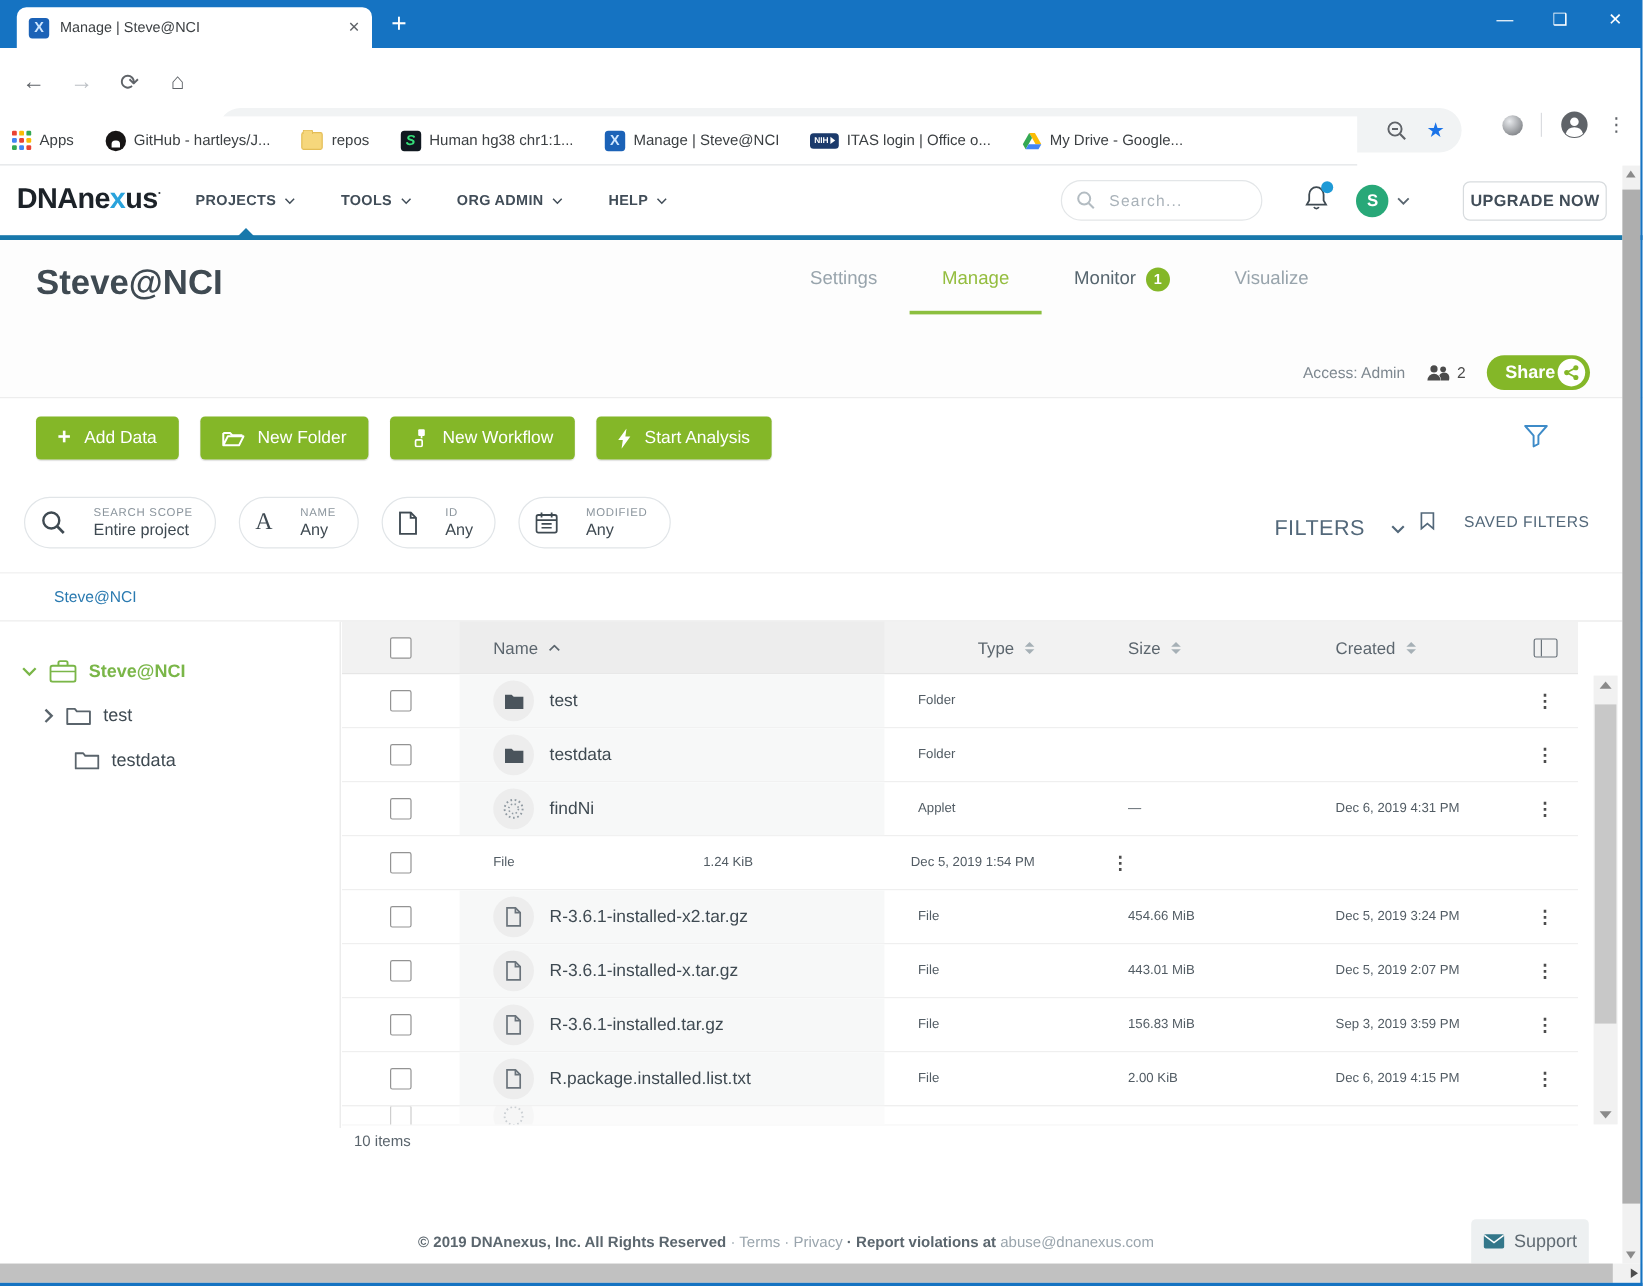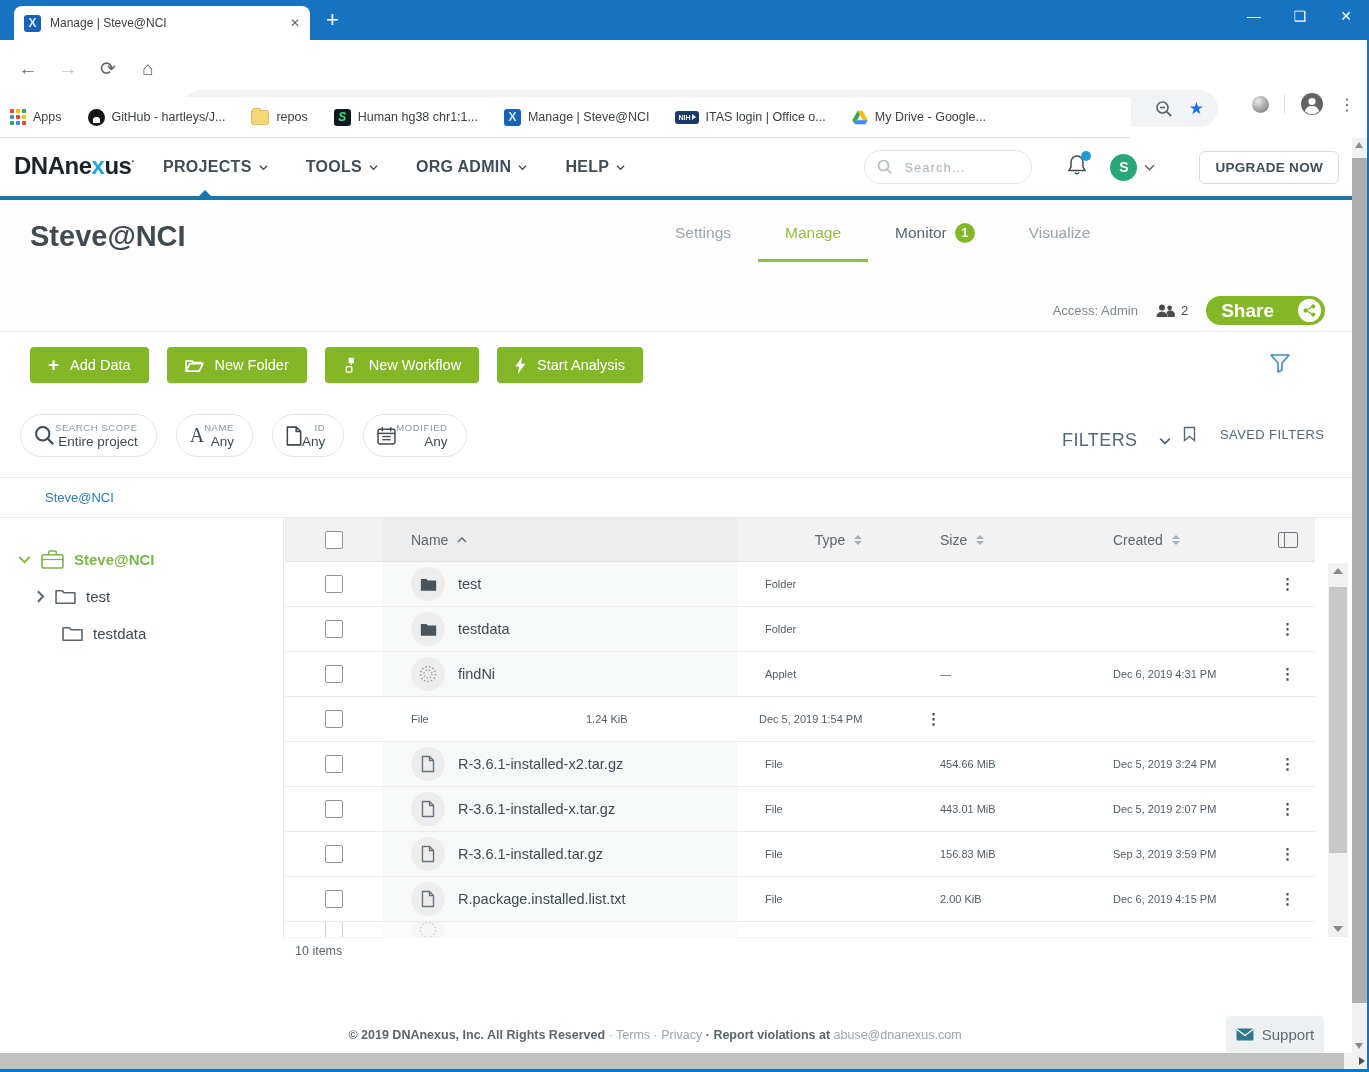--- a/index.html
+++ b/index.html
@@ -42,60 +42,60 @@
   .genome{width:17px;height:17px;background:#101820;border-radius:3px;color:#35e07a;font-size:12px;font-weight:bold;font-style:italic;display:flex;align-items:center;justify-content:center;}
   .nih{height:13px;background:#1b3a6b;border-radius:3px;color:#fff;font-size:7px;font-weight:bold;display:flex;align-items:center;padding:0 3px;gap:1px;}
   .nih::after{content:"";border-left:4px solid #fff;border-top:3px solid transparent;border-bottom:3px solid transparent;}
 
   
   .dxheader{position:absolute;top:138px;left:0;width:1369px;height:58px;background:#fff;}
   .logo{position:absolute;left:14px;top:14px;font-size:24px;font-weight:bold;color:#1c2228;letter-spacing:-0.5px;}
   .logo .lx{color:#2aa3dc;}
   .logo sup{font-size:10px;color:#1c2228;}
   .mainnav{position:absolute;left:163px;top:0;height:58px;display:flex;align-items:center;gap:38px;}
-  .mainnav .nitem{display:flex;align-items:center;gap:7px;font-size:16px;font-weight:bold;color:#414d58;letter-spacing:0.3px;}
+  .mainnav .nitem{display:flex;align-items:center;gap:7px;font-size:12px;font-weight:bold;color:#414d58;letter-spacing:0.3px;}
   .chev{display:inline-block;width:9px;height:9px;}
   .hdr-right{position:absolute;right:30px;top:0;height:58px;display:flex;align-items:center;}
   .searchpill{width:168px;height:34px;border:1px solid #e3e6e8;border-radius:17px;display:flex;align-items:center;padding:0 6px 0 12px;box-sizing:border-box;background:#fff;}
   .searchpill input{border:none;outline:none;background:transparent;font-size:13px;color:#9aa5ad;width:110px;margin-left:9px;font-family:"Liberation Sans",sans-serif;letter-spacing:1px;}
   .searchpill input::placeholder{color:#a9b2b9;}
   .bell{position:relative;margin-left:34px;}
   .bell-dot{position:absolute;right:-3px;top:-2px;width:10px;height:10px;border-radius:50%;background:#1f9ad6;}
   .avatar{width:27px;height:27px;border-radius:50%;background:#28a878;color:#fff;font-size:14px;font-weight:bold;display:flex;align-items:center;justify-content:center;margin-left:22px;}
   .av-chev{margin-left:7px;color:#5a6670;}
-  .upgrade{margin-left:44px;height:31px;border:1px solid #d7dbde;border-radius:6px;background:#fff;color:#414d58;font-size:13.5px;font-weight:bold;padding:0 15px;display:flex;align-items:center;letter-spacing:0.3px;}
+  .upgrade{margin-left:44px;height:31px;border:1px solid #d7dbde;border-radius:6px;background:#fff;color:#414d58;font-size:13.5px;font-weight:bold;padding:0 5px;display:flex;align-items:center;letter-spacing:0.3px;}
 
   
   .bluebar{position:absolute;top:196px;left:0;width:1369px;height:4px;background:#1878ab;}
   .bluebar .tri{position:absolute;left:198px;top:-6px;width:0;height:0;border-left:7px solid transparent;border-right:7px solid transparent;border-bottom:7px solid #1878ab;}
 
   
   .hero{position:absolute;top:200px;left:0;width:1369px;height:132px;background:#fdfdfd;border-bottom:1px solid #e9e9e9;box-sizing:border-box;}
   .ptitle{position:absolute;left:30px;top:20px;font-size:29px;font-weight:bold;color:#3f4a52;}
   .ptabs{position:absolute;left:648px;top:18px;display:flex;height:50px;}
   .ptab{padding:6px 27px 0 27px;font-size:15.5px;color:#98a4ac;height:44px;box-sizing:border-box;display:flex;align-items:flex-start;gap:8px;}
   .ptab.active{color:#94bd3f;border-bottom:3px solid #8cbf3f;}
   .ptab.monitor{color:#57666f;}
   .badge{width:20px;height:20px;border-radius:50%;background:#84b728;color:#fff;font-size:12px;font-weight:bold;display:flex;align-items:center;justify-content:center;margin-top:-1px;}
   .accessrow{position:absolute;top:96px;right:44px;display:flex;align-items:center;gap:18px;}
   .access-txt{font-size:13px;color:#7e8890;}
   .members{display:flex;align-items:center;gap:6px;font-size:13px;color:#4b4b4b;}
-  .sharebtn{height:29px;background:#84b728;border-radius:15px;display:flex;align-items:center;padding:0 4px 0 15px;gap:24px;color:#fff;font-size:19px;font-weight:bold;}
+  .sharebtn{height:29px;background:#84b728;border-radius:15px;display:flex;align-items:center;padding:0 4px 0 15px;gap:2px;color:#fff;font-size:15px;font-weight:bold;}
   .sharecirc{width:23px;height:23px;border-radius:50%;background:#fff;display:flex;align-items:center;justify-content:center;}
 
   
   .actions{position:absolute;top:332px;left:0;width:1369px;height:68px;background:#fff;}
   .btnrow{position:absolute;left:30px;top:15px;display:flex;gap:18px;}
   .gbtn{height:36px;background:#84b728;border-radius:4px;color:#fff;font-size:14.5px;display:flex;align-items:center;padding:0 18px;gap:11px;box-shadow:0 1px 1px rgba(0,0,0,0.12);}
   .funnel{position:absolute;right:78px;top:20px;}
 
   
   .filterrow{position:absolute;top:400px;left:0;width:1369px;height:78px;background:#fff;border-bottom:1px solid #ececec;box-sizing:border-box;}
   .pills{position:absolute;left:20px;top:14px;display:flex;gap:19px;}
-  .pill{border:1px solid #e1e5e8;border-radius:22px;height:43px;display:flex;align-items:center;padding:0 18px 0 13px;gap:0;background:#fff;box-sizing:border-box;text-align:right;}
+  .pill{border:1px solid #e1e5e8;border-radius:22px;height:43px;display:flex;align-items:center;padding:0 18px 0 13px;gap:23px;background:#fff;box-sizing:border-box;}
   .pill .plabel{font-size:9.5px;color:#8b959d;letter-spacing:0.6px;}
   .pill .pvalue{font-size:13.5px;color:#3f4a52;margin-top:1px;}
   .pill .serifA{font-family:"Liberation Serif",serif;font-size:20px;color:#3f4a52;}
   .fright1{position:absolute;left:1062px;top:30px;display:flex;align-items:center;gap:22px;font-size:18px;color:#53687a;letter-spacing:0.4px;}
   .fright2{position:absolute;left:1183px;top:26px;display:flex;align-items:center;gap:24px;font-size:13px;color:#53687a;letter-spacing:0.4px;}
 
   
   .crumbrow{position:absolute;top:478px;left:0;width:1369px;height:40px;background:#fff;border-bottom:1px solid #e8e8e8;box-sizing:border-box;display:flex;align-items:center;}
   .crumb{margin-left:45px;font-size:13px;color:#2a7ab0;}
 

